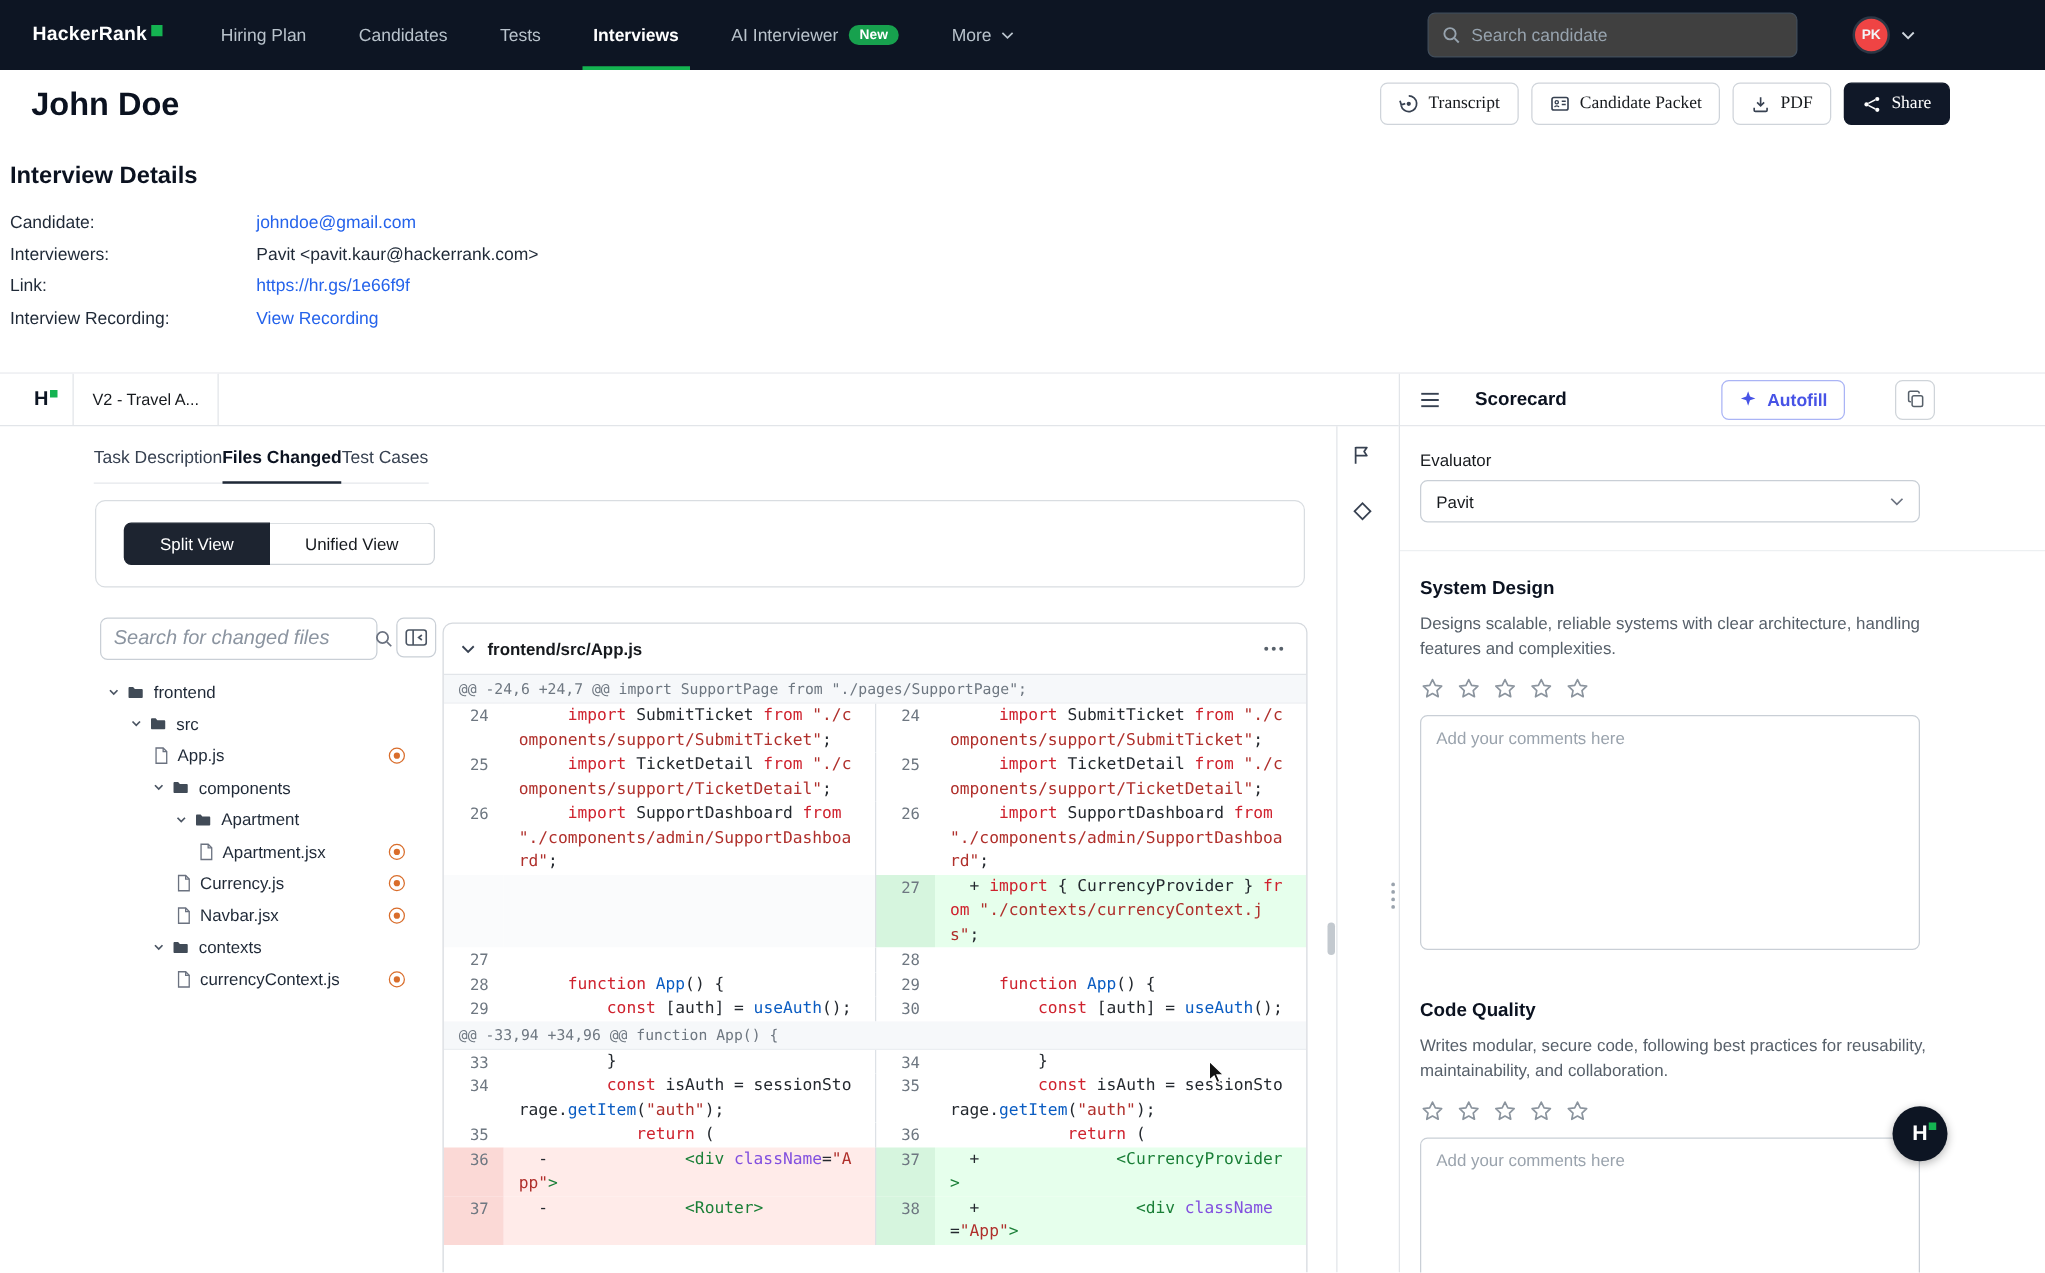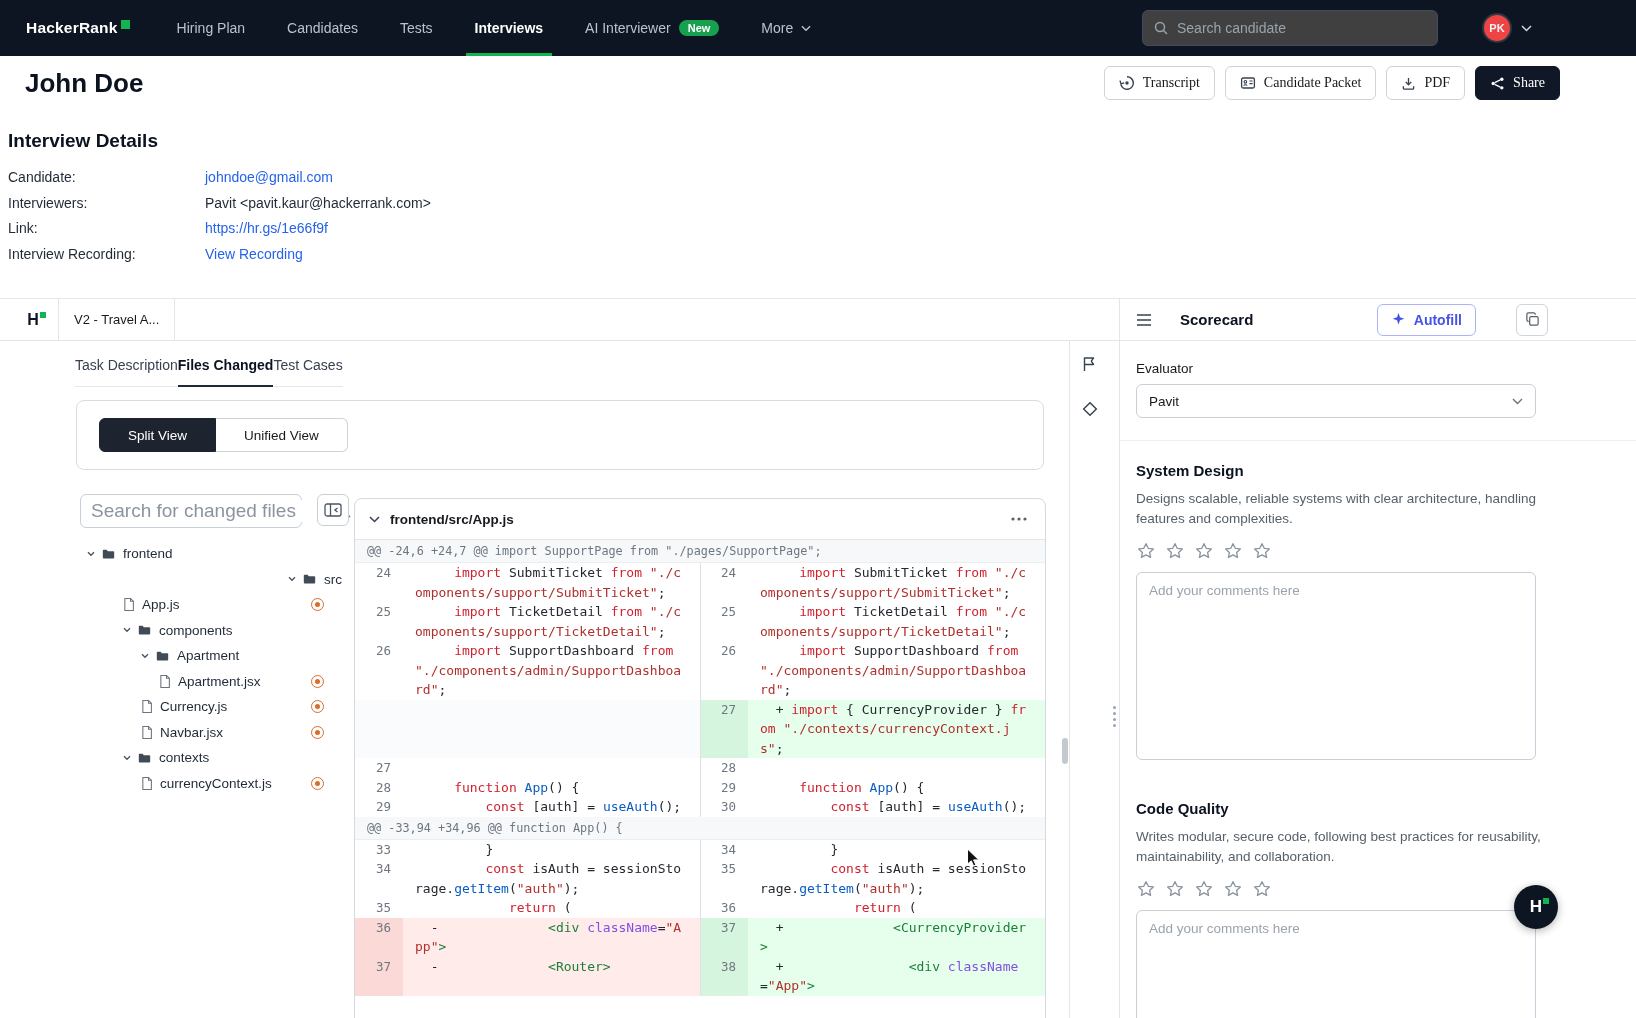--- a/index.html
+++ b/index.html
@@ -57,21 +57,21 @@
 
   .toggle-box { margin: 13px 0 0 76px; width: 968px; border: 1px solid #d9dde1; border-radius: 8px; padding: 17px 22px; }
   .seg { display: inline-flex; }
   .seg-btn { height: 34px; padding: 0 28px; display: flex; align-items: center; font-size: 13.5px; border: 1px solid #cfd4d9; background: #fff; color: #16191d; cursor: pointer; }
   .seg-btn.first { border-radius: 6px 0 0 6px; }
   .seg-btn.last { border-radius: 0 6px 6px 0; border-left: none; }
   .seg-btn.active { background: #1d2430; color: #fff; border-color: #1d2430; }
 
   .file-search-row { position: absolute; left: 80px; top: 153px; display: flex; gap: 15px; }
   .file-search { width: 222px; height: 34px; border: 1px solid #c9cfd6; border-radius: 6px; display: flex; align-items: center; padding: 0 10px; background: #fff; }
-  .file-search input { flex: 1; border: none; outline: none; font-size: 19px; font-family: inherit; color: #16191d; }
+  .file-search input { flex: 1; border: none; outline: none; font-size: 16px; font-family: inherit; color: #16191d; font-style: italic; }
   .file-search input::placeholder { color: #8b94a0; }
   .icon-btn32 { width: 32px; height: 32px; border: 1px solid #c9cfd6; border-radius: 6px; background: #fff; display: flex; align-items: center; justify-content: center; cursor: pointer; }
 
   .tree { position: absolute; left: 80px; top: 200px; width: 262px; }
   .tree-row { position: relative; height: 25.5px; display: flex; align-items: center; font-size: 13.5px; color: #1f2937; cursor: pointer; }
   .tree-chevron { margin-right: 5px; display: flex; }
   .tree-icon { margin-right: 7px; display: flex; }
   .mod-dot { position: absolute; right: 18px; top: 50%; margin-top: -6.5px; width: 13px; height: 13px; border: 1.5px solid #d96d2b; border-radius: 50%; display: flex; align-items: center; justify-content: center; }
   .mod-dot::after { content: ""; width: 5px; height: 5px; border-radius: 50%; background: #d96d2b; }
 
@@ -295,21 +295,21 @@
                 <path d="M2 3.2l3 3 3-3" fill="none" stroke="#4b5563" stroke-width="1.4"></path>
               </svg>
             </span>
             <span class="tree-icon">
               <svg width="15" height="14" viewBox="0 0 16 16">
                 <path d="M1.5 4c0-.6.4-1 1-1h3.2l1.6 1.8h6.2c.6 0 1 .4 1 1V12c0 .6-.4 1-1 1h-11c-.6 0-1-.4-1-1z" fill="#414b57"></path>
               </svg>
             </span>
             <span>frontend</span>
           </div>
-          <div class="tree-row" style="padding-left: 24px; justify-content: flex-end;">
+          <div class="tree-row" style="padding-left: 24px;">
             <span class="tree-chevron">
               <svg width="10" height="10" viewBox="0 0 10 10">
                 <path d="M2 3.2l3 3 3-3" fill="none" stroke="#4b5563" stroke-width="1.4"></path>
               </svg>
             </span>
             <span class="tree-icon">
               <svg width="15" height="14" viewBox="0 0 16 16">
                 <path d="M1.5 4c0-.6.4-1 1-1h3.2l1.6 1.8h6.2c.6 0 1 .4 1 1V12c0 .6-.4 1-1 1h-11c-.6 0-1-.4-1-1z" fill="#414b57"></path>
               </svg>
             </span>

